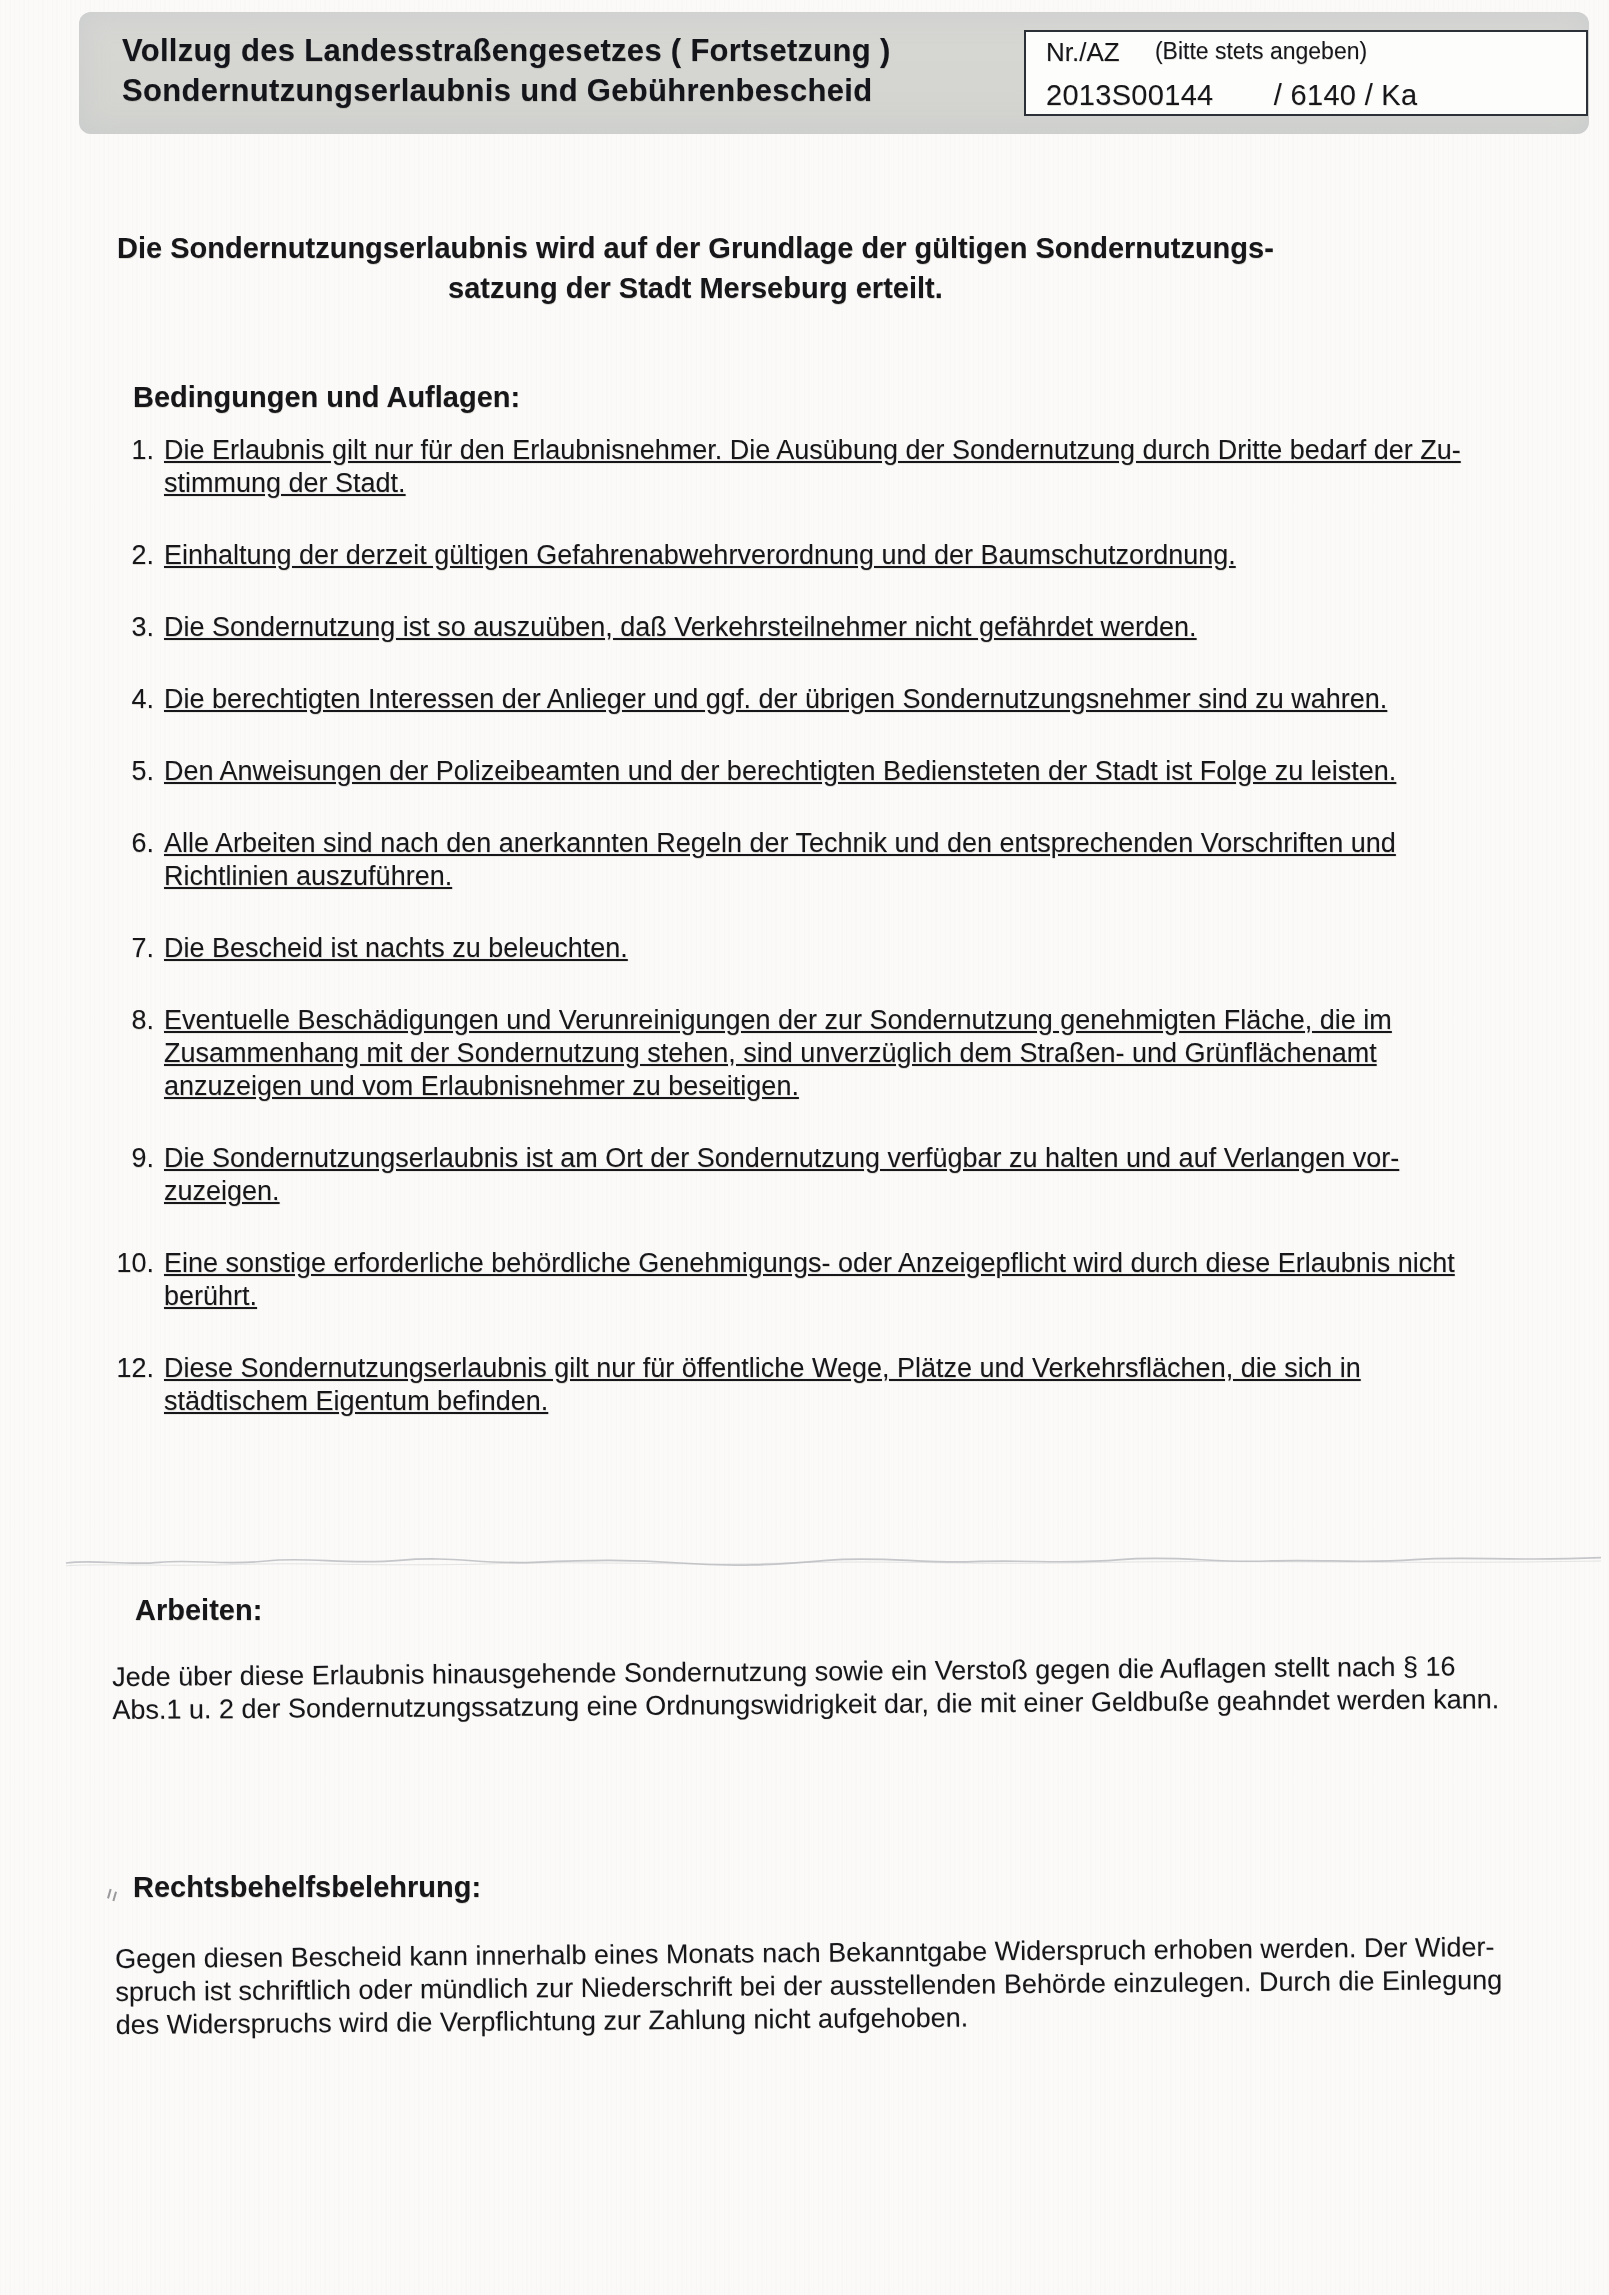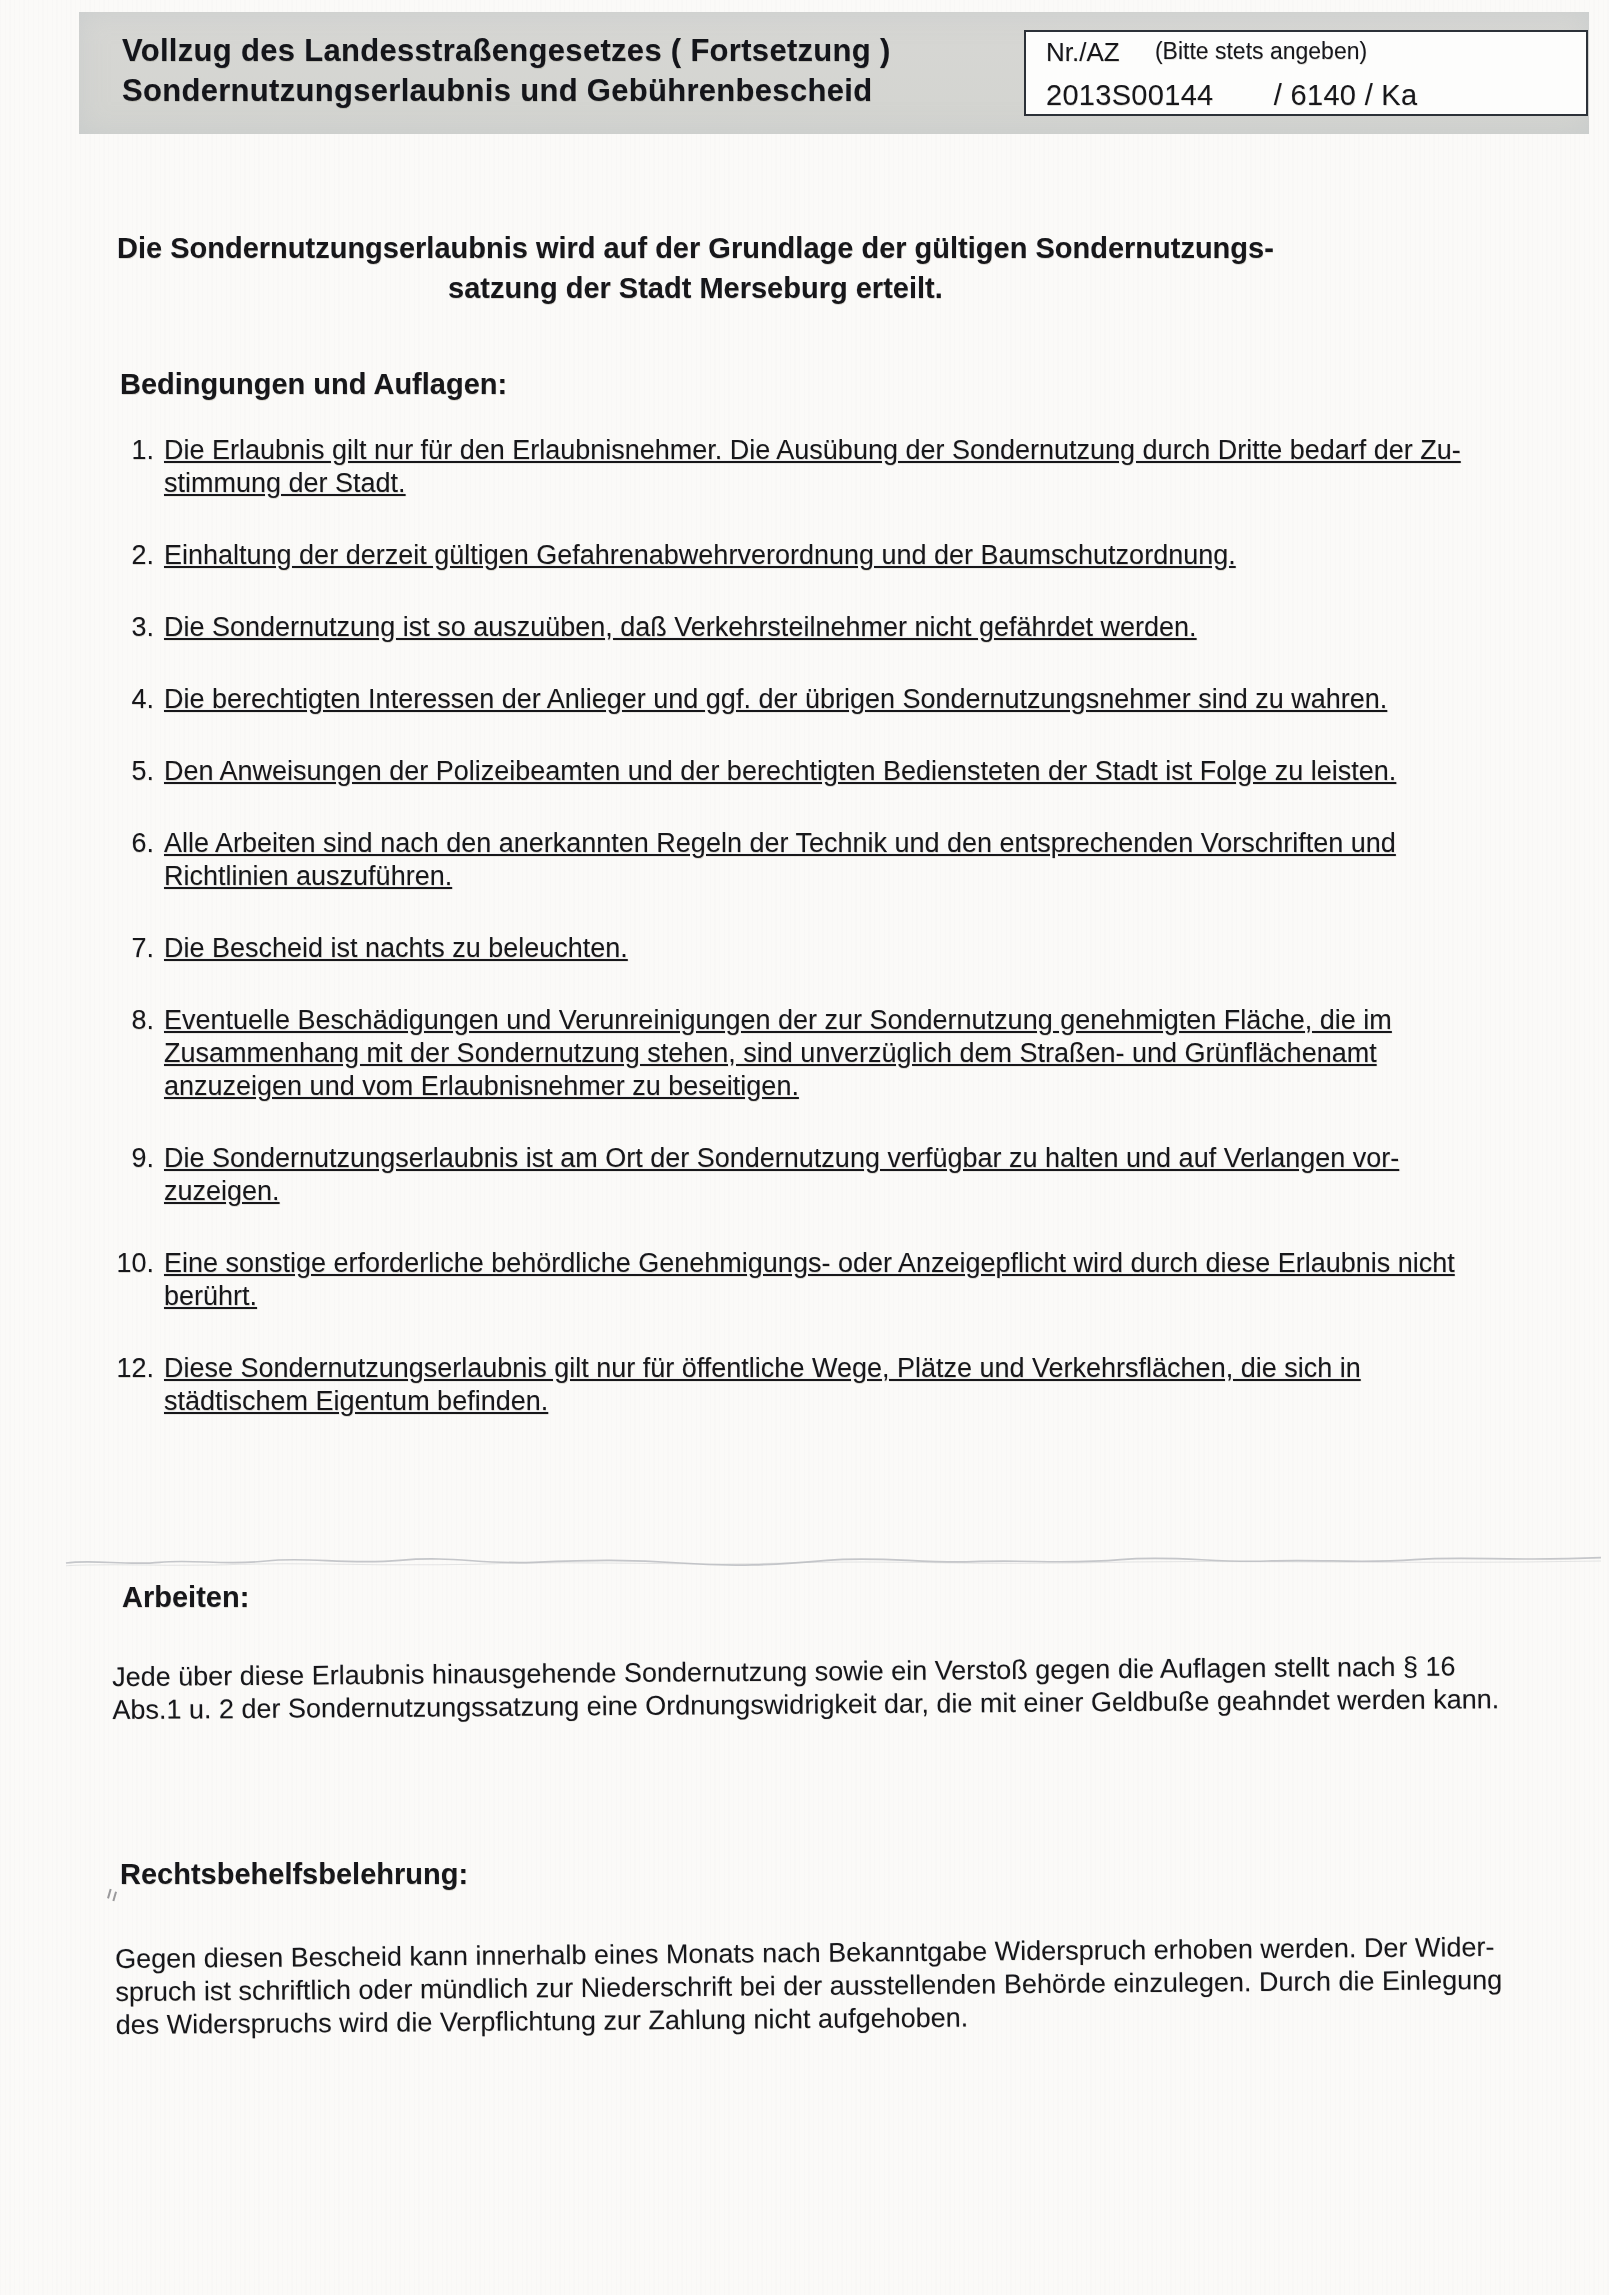--- a/index.html
+++ b/index.html
@@ -21,20 +21,21 @@
     background: repeating-linear-gradient(90deg, rgba(60,60,90,.010) 0 1.3px, transparent 1.3px 4.7px);
     pointer-events: none;
   }
 
   
   .banner {
     position: absolute; left: 79px; top: 12px;
     width: 1510px; height: 122px;
     background: linear-gradient(180deg, var(--banner-bg, #d7d7d4), #d3d4d0);
     box-shadow: inset 0 0 27px rgba(190,195,200,.5);
+    border-radius: 12px;
   }
   .banner-title {
     position: absolute; left: 43px; top: 18.7px;
     margin: 0;
     font-size: 31px; font-weight: 700; line-height: 40px;
     letter-spacing: 0.3px;
     white-space: pre-line;
     color: #14151a;
   }
   .ref-box {
@@ -54,21 +55,21 @@
   .intro {
     position: absolute; left: 117px; top: 228px;
     margin: 0;
     font-size: 29px; font-weight: 700; line-height: 40px;
     white-space: pre-line;
     text-align: center;
   }
 
   
   .h {
-    position: absolute; margin: 3px;
+    position: absolute; margin: 16px;
     font-size: 29px; font-weight: 700;
   }
   .conditions-heading { left: 117px; top: 365px; }
   .hinweis-heading    { left: 119px; top: 1578px; }
   .rechts-heading     { left: 117px; top: 1855px; }
 
   
   .conditions-list {
     position: absolute; left: 115px; top: 434px;
     width: 1423px;

